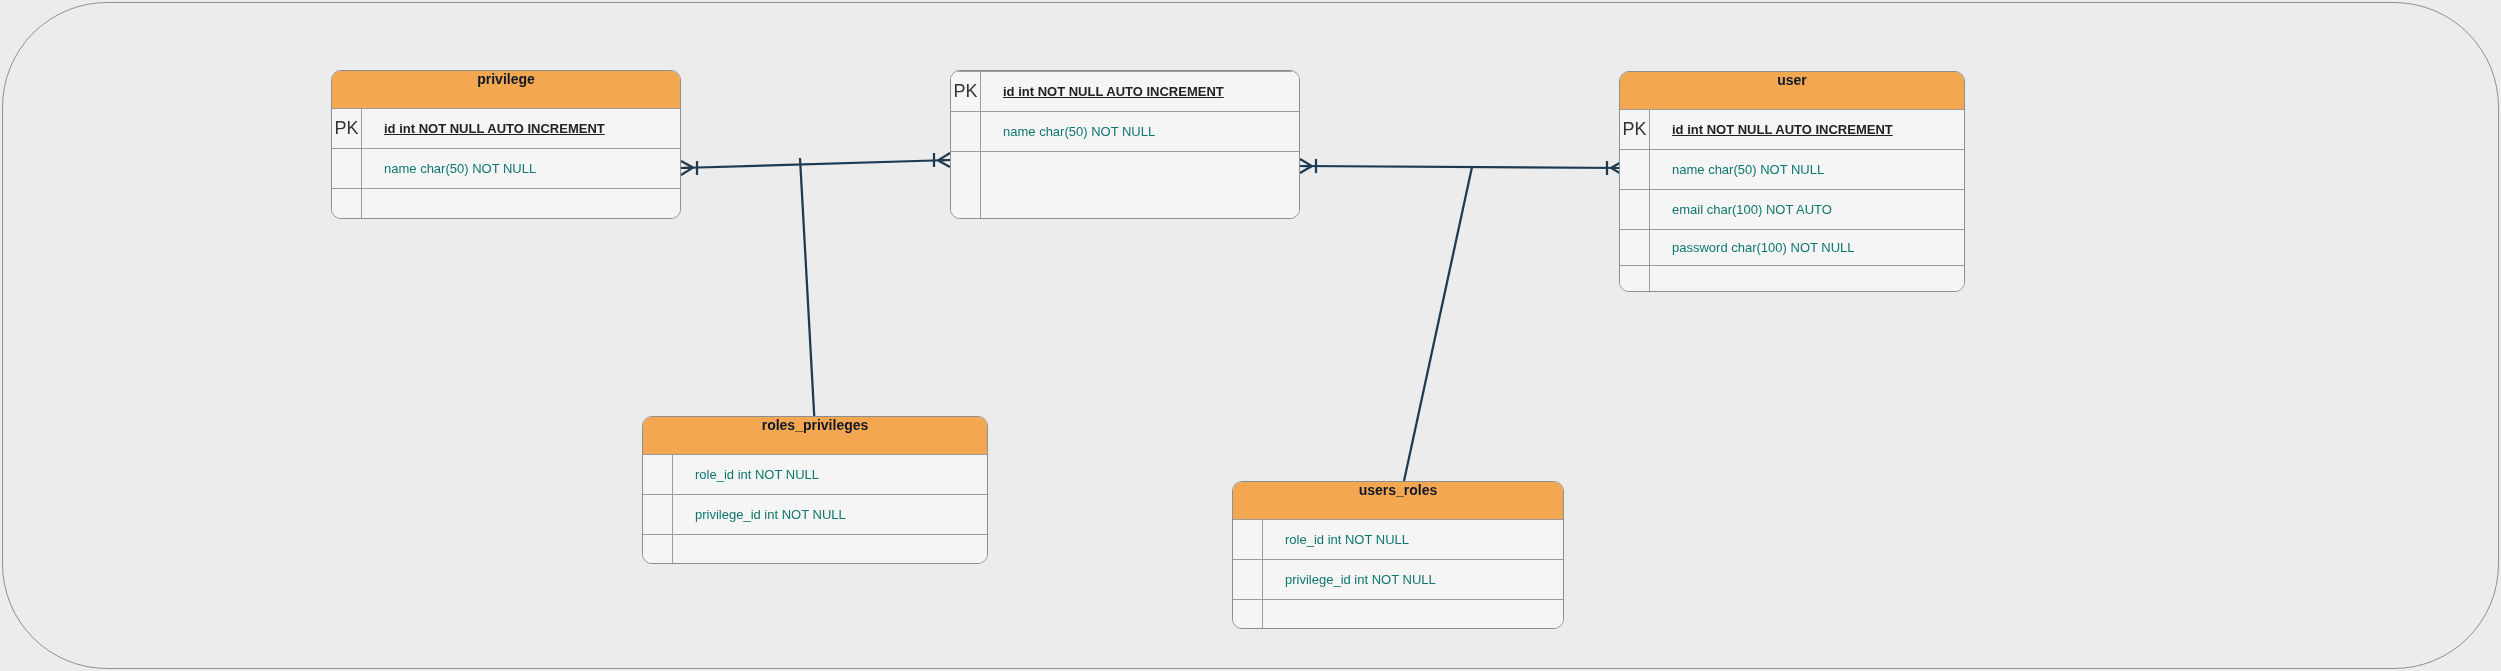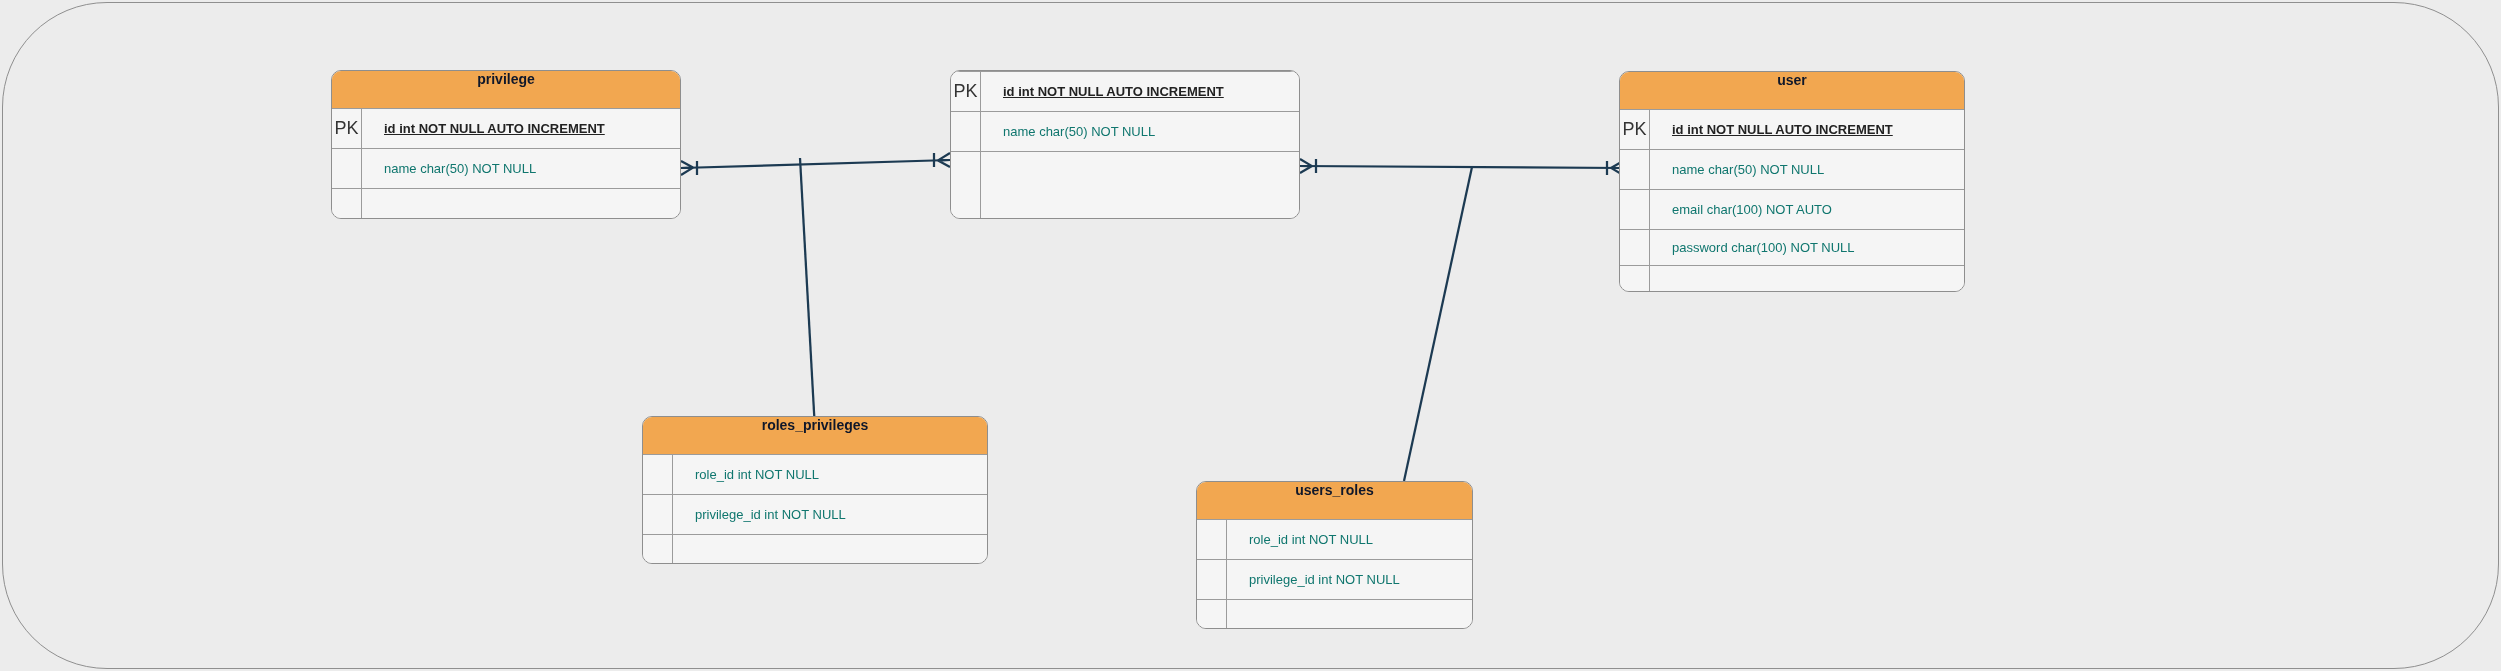--- a/index.html
+++ b/index.html
@@ -162,21 +162,21 @@
   <div class="trow">
     <div class="pk"></div>
     <div class="attr">privilege_id int NOT NULL</div>
   </div>
   <div class="trow empty">
     <div class="pk"></div>
     <div class="attr"></div>
   </div>
 </div>
 
-<div class="entity" style="left:1196px;top:481px;width:277px;height:148px">
+<div class="entity" style="left:1232px;top:481px;width:332px;height:148px">
   <div class="thead">
     <span>users_roles</span>
   </div>
   <div class="trow">
     <div class="pk"></div>
     <div class="attr">role_id int NOT NULL</div>
   </div>
   <div class="trow">
     <div class="pk"></div>
     <div class="attr">privilege_id int NOT NULL</div>

